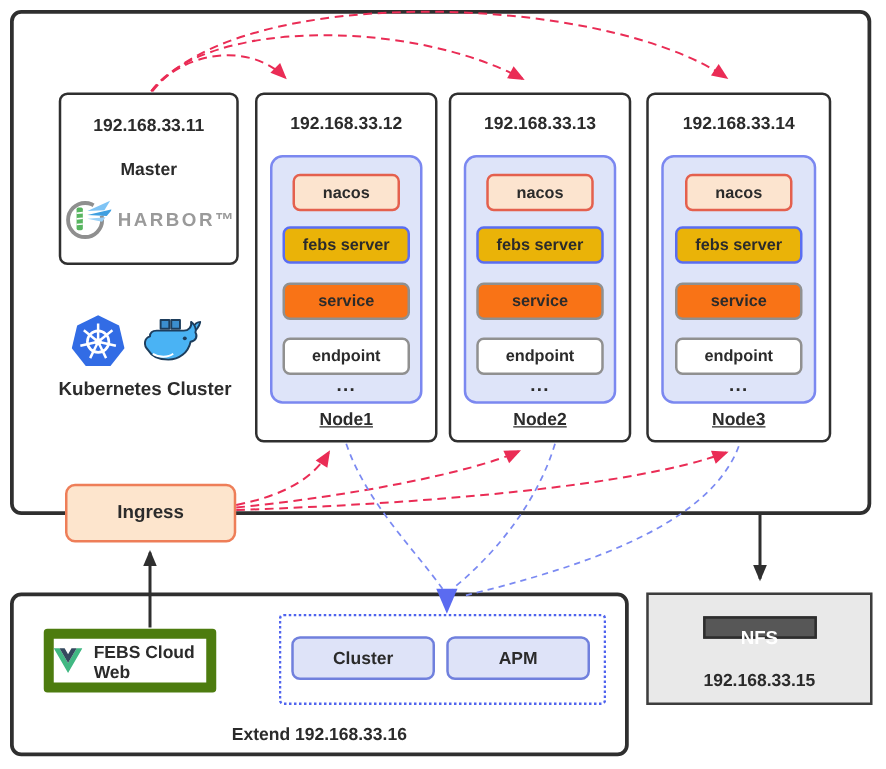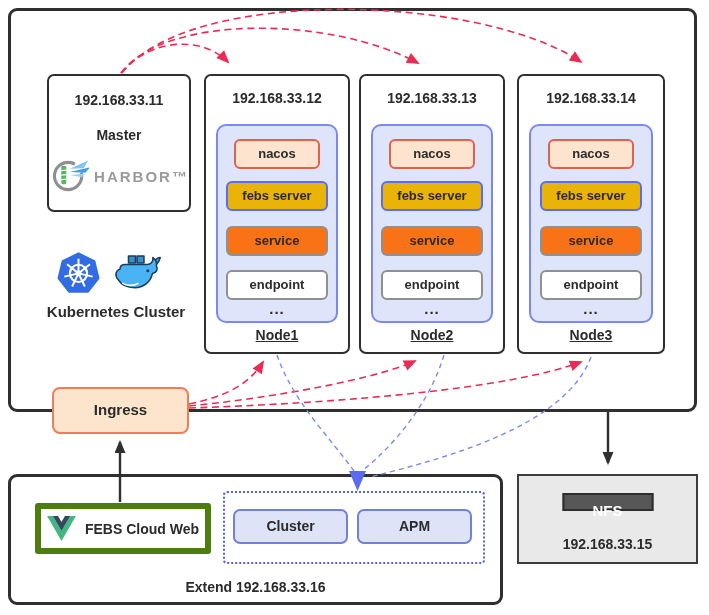--- a/index.html
+++ b/index.html
@@ -8,21 +8,21 @@
   .abs{position:absolute;box-sizing:border-box;}
   .ctext{text-align:center;font-weight:700;}
 
   
   .cluster{left:8px;top:8px;width:689px;height:404px;border:3px solid #2f2f2f;border-radius:9px;background:#fff;}
 
   
   .master{left:47px;top:74px;width:144px;height:138px;border:2.5px solid #2f2f2f;border-radius:7px;background:#fff;}
   .master-ip{left:0;top:16px;width:100%;font-size:14px;}
   .master-role{left:0;top:51px;width:100%;font-size:14px;}
-  .harbor{left:0;top:80px;width:100%;display:flex;align-items:center;justify-content:center;gap:5px;}
+  .harbor{left:0;top:80px;width:100%;display:flex;align-items:center;justify-content:flex-end;gap:5px;}
   .harbor-text{color:#9a9a9a;font-weight:600;font-size:15px;letter-spacing:2px;}
 
   
   .node{top:74px;height:280px;border:2.5px solid #2f2f2f;border-radius:7px;background:#fff;}
   .node-1{left:204px;width:146px;}
   .node-2{left:359px;width:146px;}
   .node-3{left:517px;width:148px;}
   .node-ip{left:0;top:14px;width:100%;font-size:14px;}
   .pods{left:10px;right:10px;top:48px;height:199px;background:#dee4f9;border:2px solid #7b88f0;border-radius:10px;padding-top:13px;}
   .pod{margin:0 auto;width:102px;height:30px;line-height:26px;text-align:center;font-weight:700;font-size:13px;border-radius:6px;box-sizing:border-box;}
@@ -36,21 +36,21 @@
   
   .k8s-icons{left:57px;top:251px;display:flex;align-items:center;gap:13px;}
   .k8s-caption{left:36px;top:303px;width:160px;font-size:15px;}
 
   
   .ingress{left:52px;top:387px;width:137px;height:47px;background:#fde5cd;border:2.5px solid #ee7e58;
            border-radius:8px;line-height:42px;text-align:center;font-weight:700;font-size:15px;z-index:3;}
 
   
   .extend{left:8px;top:474px;width:495px;height:131px;border:3px solid #2f2f2f;border-radius:9px;background:#fff;}
-  .febsweb{left:35px;top:503px;width:176px;height:51px;background:#fff;border:6px solid #4d7c0f;border-radius:3px;
+  .febsweb{left:35px;top:503px;width:138px;height:51px;background:#fff;border:8px solid #4d7c0f;border-radius:3px;
            display:flex;align-items:center;justify-content:center;gap:9px;font-weight:700;font-size:14px;z-index:2;}
   .dotted{left:223px;top:491px;width:262px;height:73px;border:2px dotted #4f63ee;border-radius:4px;background:#fff;}
   .svcbox{background:#dee3f8;border:2px solid #7080dd;border-radius:7px;height:35px;line-height:31px;
           text-align:center;font-weight:700;font-size:14px;z-index:2;}
   .db{left:233px;top:509px;width:115px;}
   .apm{left:357px;top:509px;width:115px;}
   .extend-caption{left:8px;top:579px;width:495px;font-size:14px;}
 
   
   .nfs{left:517px;top:474px;width:181px;height:90px;background:#e9e9e9;border:2.5px solid #3d3d3d;}

